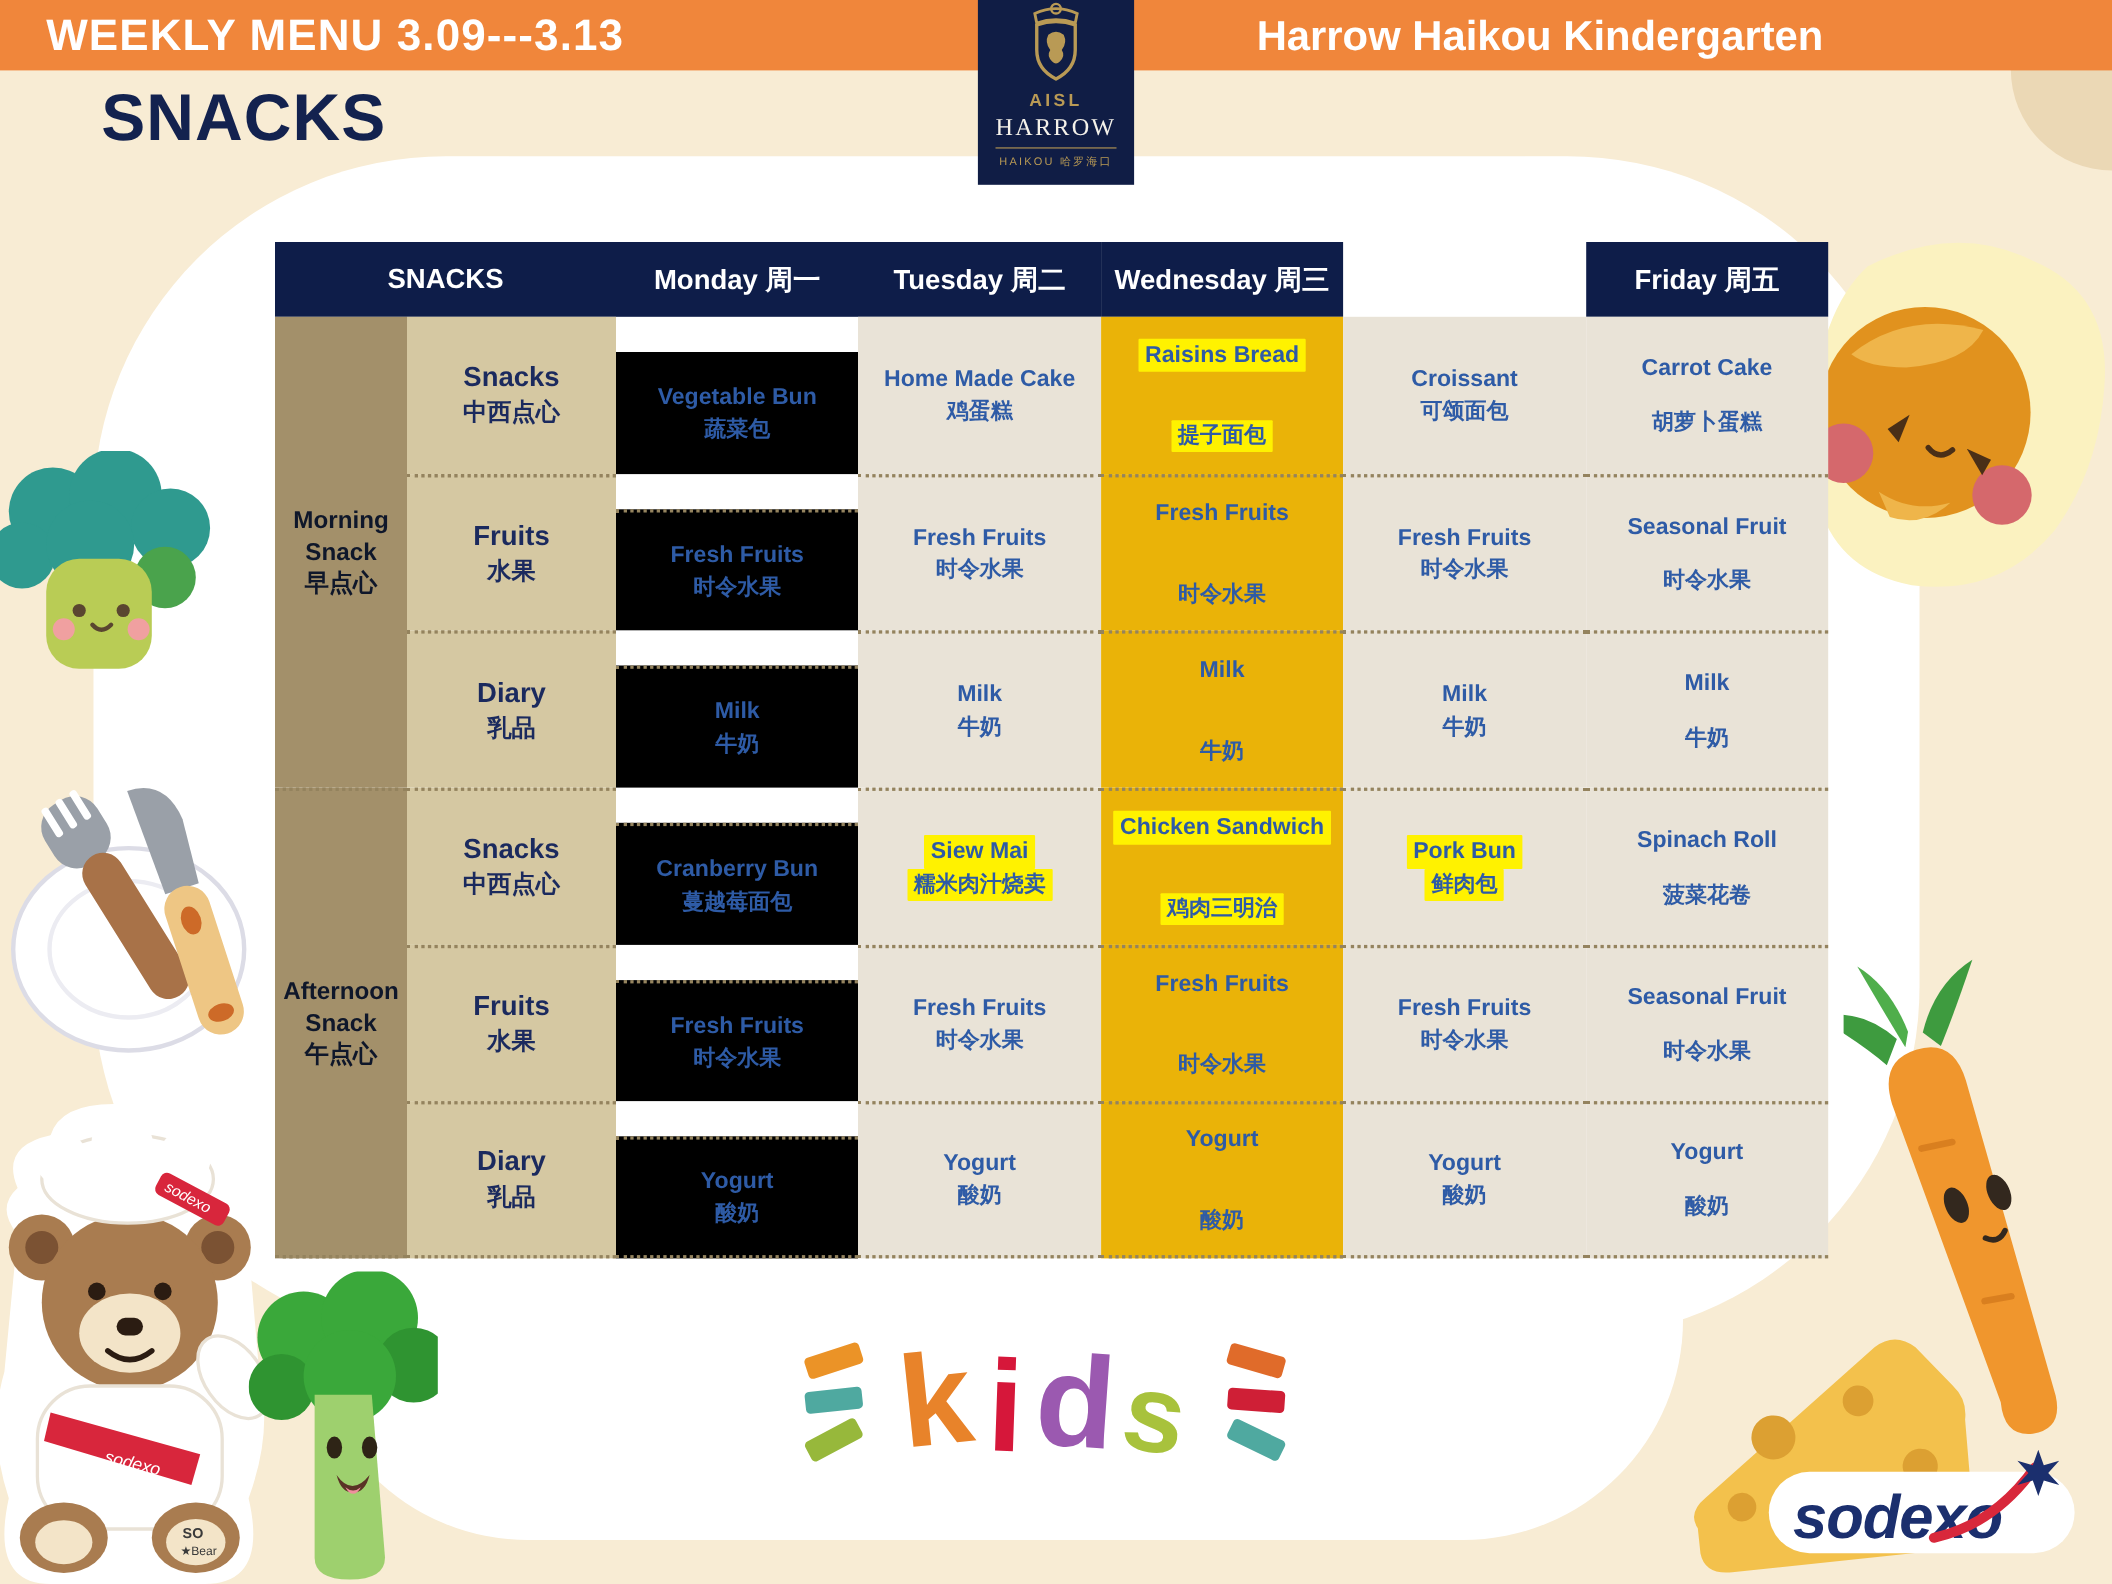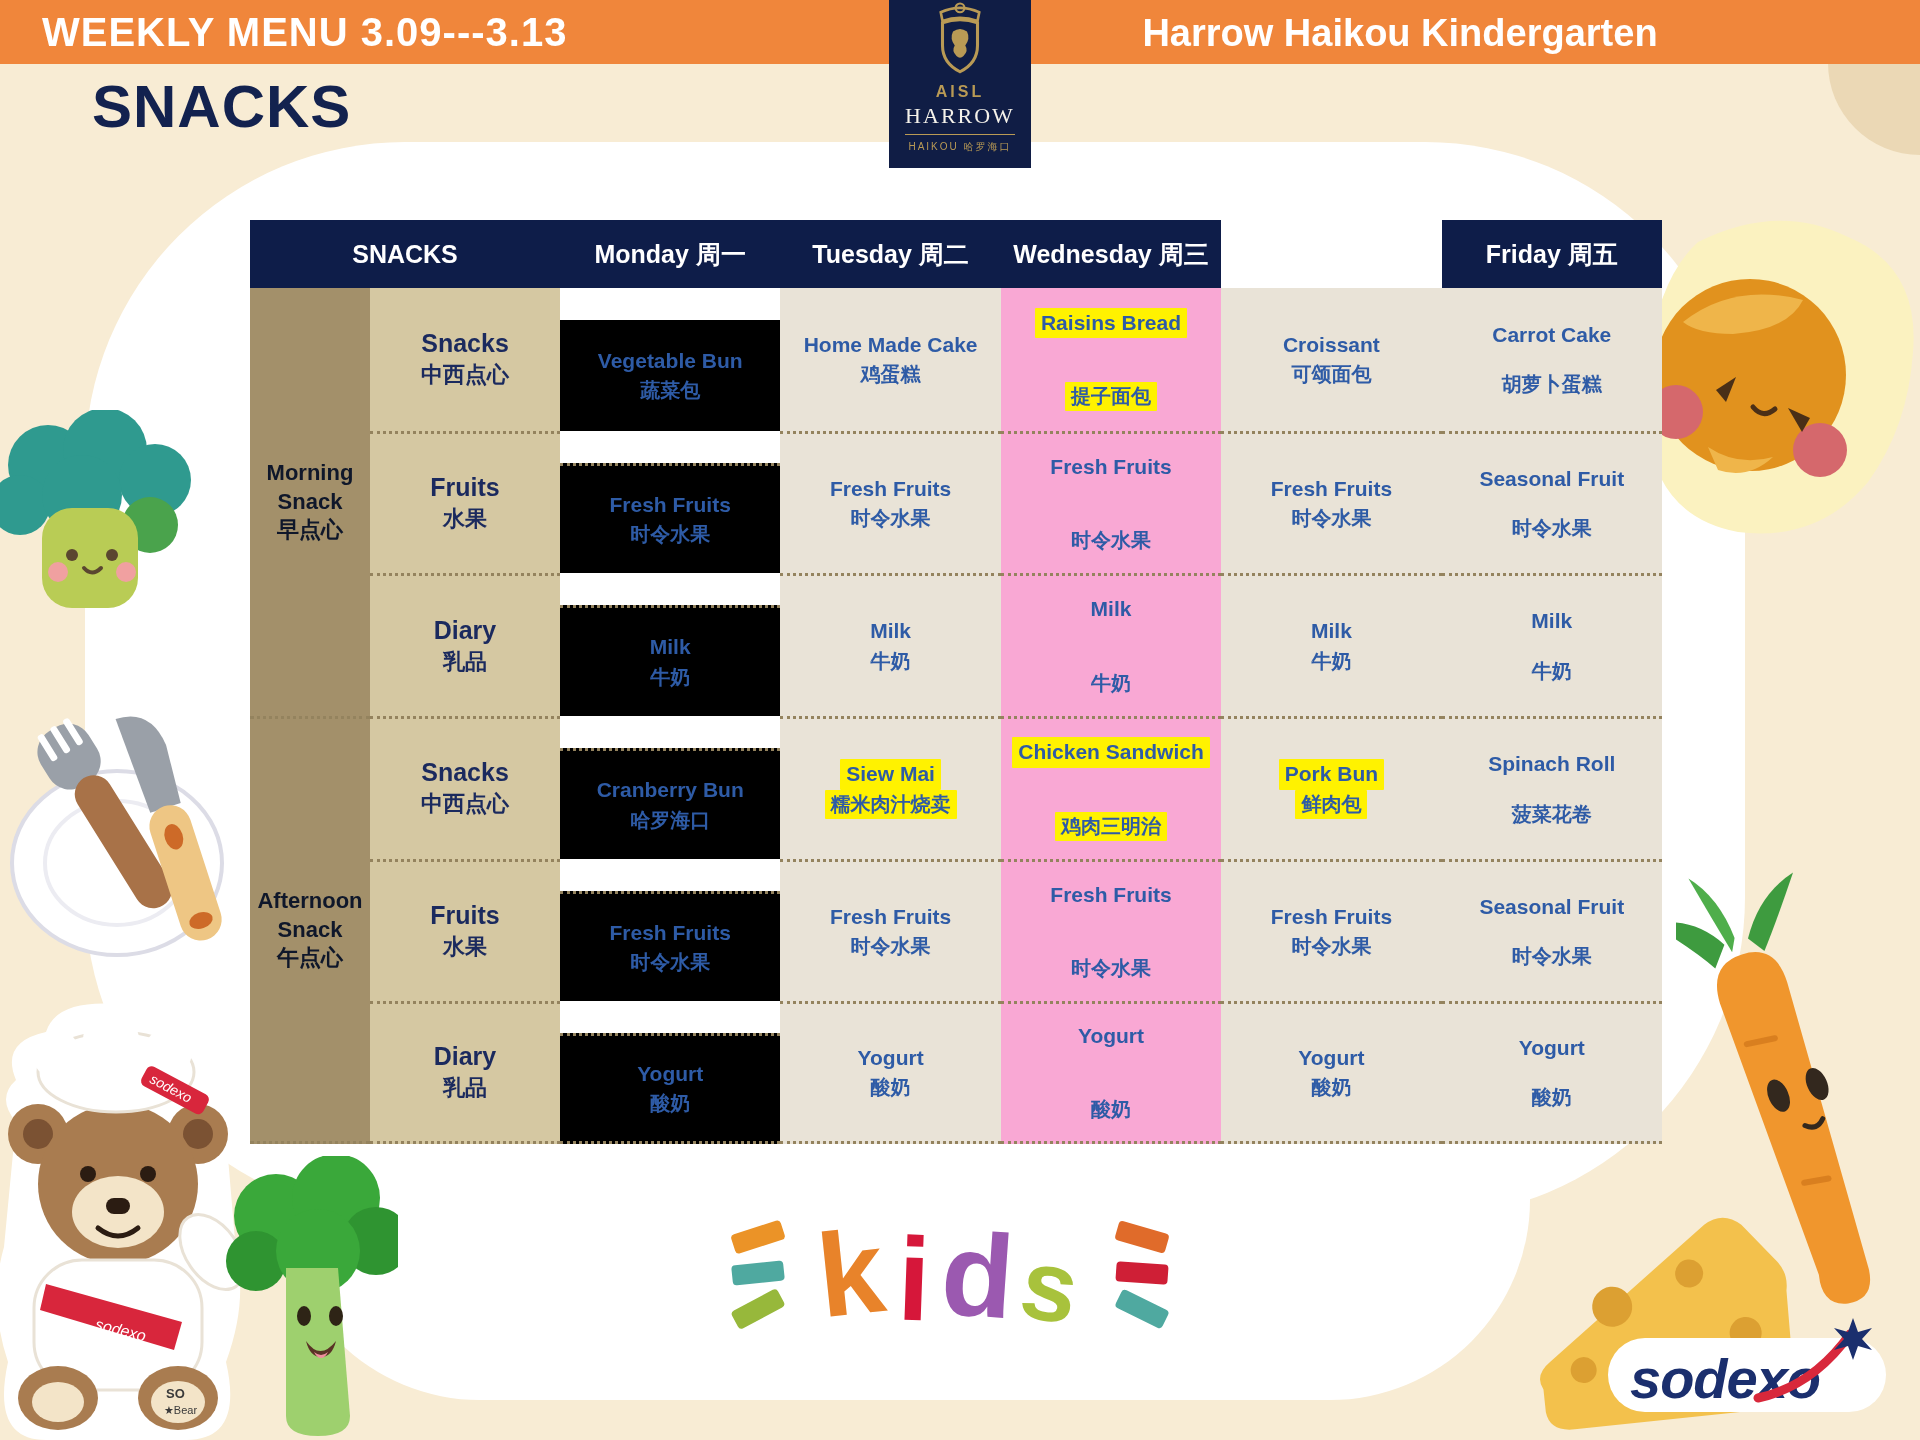--- a/index.html
+++ b/index.html
@@ -42,21 +42,21 @@
     color:#1b2a5e;text-align:center;box-sizing:border-box;}
   .rl .en{font-size:25px;font-weight:800;}
   .rl .cn{font-size:22px;font-weight:800;margin-top:2px;}
   .cell{display:flex;flex-direction:column;align-items:center;justify-content:center;text-align:center;
     color:#2e5ba6;box-sizing:border-box;padding:4px;}
   .cell .en{font-size:21px;font-weight:700;line-height:1.45;}
   .cell .cn{font-size:20px;font-weight:700;line-height:1.45;}
   .hl{background:#fff200;padding:0 6px;border-radius:1px;}
   .dc1{grid-column:3;background:#000000;margin-top:32px;}
   .dc2{grid-column:4;background:#e9e3d7;}
-  .dc3{grid-column:5;background:#f9a8d4;gap:44px;}
+  .dc3{grid-column:5;background:#eab308;gap:44px;}
   .dc4{grid-column:6;background:#e9e3d7;}
   .dc5{grid-column:7;background:#e9e3d7;gap:20px;}
   .r2{grid-row:2;} .r3{grid-row:3;} .r4{grid-row:4;} .r5{grid-row:5;} .r6{grid-row:6;} .r7{grid-row:7;}
   .st{border-top:3px dotted #94835e;}
   .sb{border-bottom:3px dotted #94835e;}
   
   .deco{position:absolute;z-index:2;}
   .deco-top{z-index:5;}
   
   .kids{position:absolute;left:615px;top:1185px;width:670px;height:175px;z-index:5;
@@ -275,21 +275,21 @@
       <span class="en">Milk</span>
       <span class="cn">牛奶</span>
     </div>
 
   <div class="rl r5 st">
     <span class="en">Snacks</span>
     <span class="cn">中西点心</span>
   </div>
   <div class="cell dc1 r5 st">
       <span class="en">Cranberry Bun</span>
-      <span class="cn">哈罗海口</span>
+      <span class="cn">蔓越莓面包</span>
     </div>
   <div class="cell dc2 r5 st">
       <span class="en hl">Siew Mai</span>
       <span class="cn hl">糯米肉汁烧卖</span>
     </div>
   <div class="cell dc3 r5 st">
       <span class="en hl">Chicken Sandwich</span>
       <span class="cn hl">鸡肉三明治</span>
     </div>
   <div class="cell dc4 r5 st">

